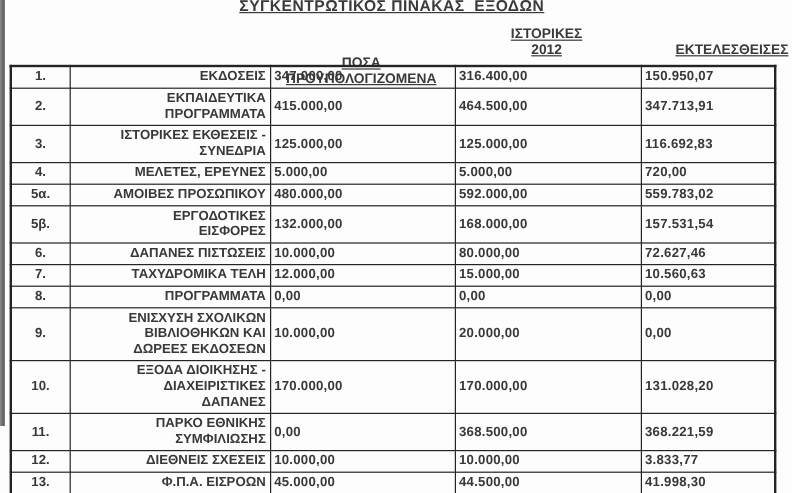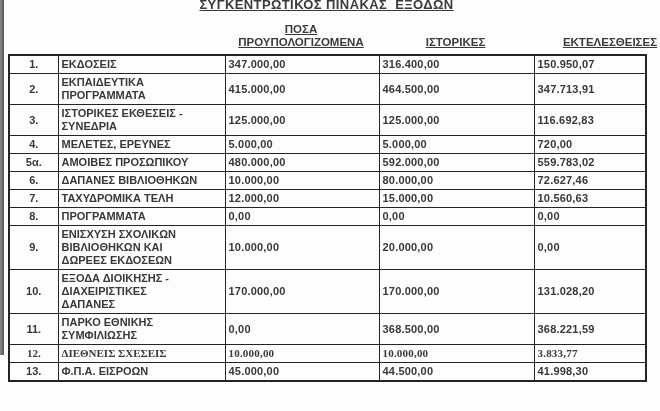--- a/index.html
+++ b/index.html
@@ -30,60 +30,61 @@
   }
 
   .col-header {
     position: absolute; top: 8px; height: 40px;
     display: flex; flex-direction: column; justify-content: flex-end;
     text-align: center;
     font-size: 11.5px; font-weight: 700; line-height: 12.5px;
     color: #3a3a3a;
   }
   .col-header span { text-decoration: underline; }
-  .hdr-2013 { left: 224px; width: 154px; }
+  .hdr-2013 { left: 224px; width: 154px; margin-top: 24px; }
   .hdr-2012 { left: 378px; width: 155px; }
   .hdr-exec { left: 554px; width: 112px; }
 
   table.expenses {
     position: absolute; left: 8px; top: 54px;
     width: 638px;
     border-collapse: collapse;
     table-layout: fixed;
     border: 2px solid #242424;
   }
   table.expenses td {
     border: 1px solid #242424;
     font-size: 11px; font-weight: 700;
     line-height: 13px;
     vertical-align: middle;
     padding: 2px 3px;
     color: #383838;
     overflow: hidden;
   }
   td.num   { text-align: center; }
-  td.cat   { text-align: left; white-space: pre-line; }
+  td.cat   { text-align: right; white-space: pre-line; }
   td.val   { text-align: left; letter-spacing: 0.2px; }
 </style>
 </head>
 <body>
 
 <div class="page">
 
   <div class="scan-edge"></div>
 
   <div class="doc-title">ΣΥΓΚΕΝΤΡΩΤΙΚΟΣ ΠΙΝΑΚΑΣ  ΕΞΟΔΩΝ</div>
 
   <div class="col-header hdr-2013">
     <span>ΠΟΣΑ</span>
     <span>ΠΡΟΥΠΟΛΟΓΙΖΟΜΕΝΑ</span>
   </div>
 
   <div class="col-header hdr-2012">
     <span>ΙΣΤΟΡΙΚΕΣ</span>
+    <span>2012</span>
   </div>
 
   <div class="col-header hdr-exec">
     <span>ΕΚΤΕΛΕΣΘΕΙΣΕΣ</span>
   </div>
 
   <table class="expenses">
     <colgroup>
       <col style="width:49px">
       <col style="width:167px">
@@ -122,23 +123,31 @@
     <td class="val">5.000,00</td>
     <td class="val">720,00</td>
   </tr>
         <tr style="height: 17px;">
     <td class="num">5α.</td>
     <td class="cat">ΑΜΟΙΒΕΣ ΠΡΟΣΩΠΙΚΟΥ</td>
     <td class="val">480.000,00</td>
     <td class="val">592.000,00</td>
     <td class="val">559.783,02</td>
   </tr>
+        <tr style="height: 29px;">
+    <td class="num">5β.</td>
+    <td class="cat">ΕΡΓΟΔΟΤΙΚΕΣ
+ΕΙΣΦΟΡΕΣ</td>
+    <td class="val">132.000,00</td>
+    <td class="val">168.000,00</td>
+    <td class="val">157.531,54</td>
+  </tr>
         <tr style="height: 17px;">
     <td class="num">6.</td>
-    <td class="cat">ΔΑΠΑΝΕΣ ΒΙΒΛΙΟΘΗΚΩΝ</td>
+    <td class="cat">ΔΑΠΑΝΕΣ ΠΙΣΤΩΣΕΙΣ</td>
     <td class="val">10.000,00</td>
     <td class="val">80.000,00</td>
     <td class="val">72.627,46</td>
   </tr>
         <tr style="height: 17px;">
     <td class="num">7.</td>
     <td class="cat">ΤΑΧΥΔΡΟΜΙΚΑ ΤΕΛΗ</td>
     <td class="val">12.000,00</td>
     <td class="val">15.000,00</td>
     <td class="val">10.560,63</td>
@@ -169,21 +178,21 @@
     <td class="val">131.028,20</td>
   </tr>
         <tr style="height: 29px;">
     <td class="num">11.</td>
     <td class="cat">ΠΑΡΚΟ ΕΘΝΙΚΗΣ
 ΣΥΜΦΙΛΙΩΣΗΣ</td>
     <td class="val">0,00</td>
     <td class="val">368.500,00</td>
     <td class="val">368.221,59</td>
   </tr>
-        <tr style="height: 17px; font-family: Liberation Serif, serif;">
+        <tr style="height: 17px;">
     <td class="num">12.</td>
     <td class="cat">ΔΙΕΘΝΕΙΣ ΣΧΕΣΕΙΣ</td>
     <td class="val">10.000,00</td>
     <td class="val">10.000,00</td>
     <td class="val">3.833,77</td>
   </tr>
         <tr style="height: 17px; padding-left: 44px;">
     <td class="num">13.</td>
     <td class="cat">Φ.Π.Α. ΕΙΣΡΟΩΝ</td>
     <td class="val">45.000,00</td>

